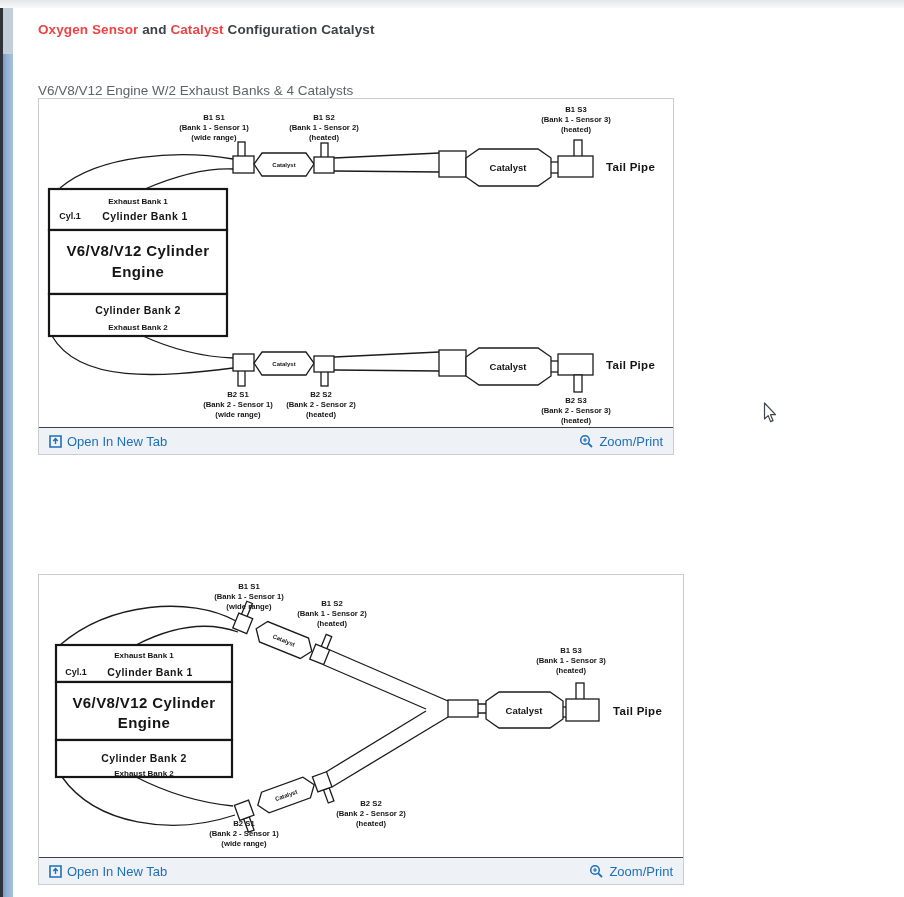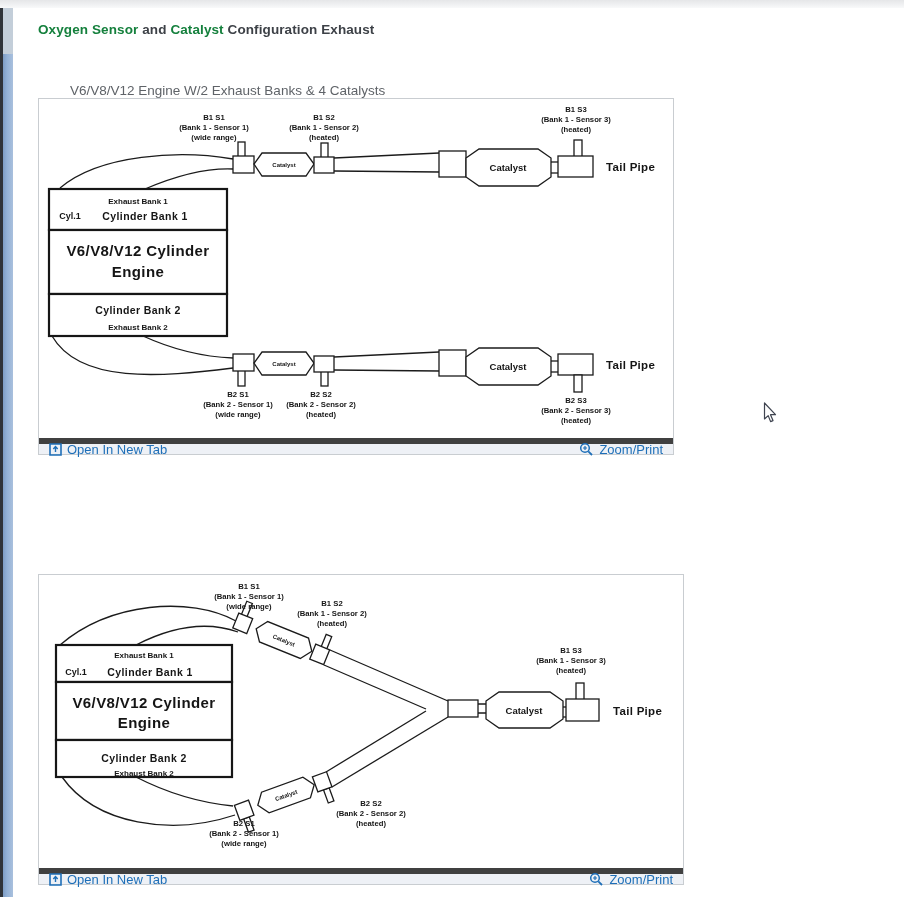--- a/index.html
+++ b/index.html
@@ -12,30 +12,30 @@
     background:linear-gradient(#e5e6e8,#f8f9fa);z-index:30;}
   .left-rail{position:absolute;left:0;top:0;width:14px;height:897px;z-index:20;}
   .rail-edge{position:absolute;left:0;top:0;width:3px;height:100%;background:#2f3339;}
   .rail-track{position:absolute;left:3px;top:0;width:10px;height:100%;background:#c3ced9;}
   .rail-thumb{position:absolute;left:3px;top:54px;width:10px;height:843px;
     background:linear-gradient(90deg,#7d9cc4,#93b1d6 40%,#a9c0dd);}
 
   
   .page-title{position:absolute;left:38px;top:22px;font-size:13.5px;font-weight:bold;
     color:#3d4147;letter-spacing:.1px;}
-  .page-title .lnk{color:#15803d;}
+  .page-title .lnk{color:#ef4444;}
 
   .fig-caption{position:absolute;font-size:13.5px;color:#5f6368;}
 
   .figure{position:absolute;border:1px solid #c9cdd1;background:#fff;box-sizing:border-box;}
   .fig1{left:38px;top:98px;width:636px;height:357px;}
   .fig2{left:38px;top:574px;width:646px;height:311px;}
   .diagram{position:absolute;left:1px;top:1px;display:block;}
-  .fig-footer{position:absolute;left:0;right:0;bottom:0;height:16px;background:#eef1f6;
-    border-top:6px solid #404040;display:flex;align-items:center;justify-content:space-between;
+  .fig-footer{position:absolute;left:0;right:0;bottom:0;height:27px;background:#eef1f6;
+    border-top:1px solid #404040;display:flex;align-items:center;justify-content:space-between;
     padding:4px 10px;box-sizing:border-box;}
   .flink{display:flex;align-items:center;gap:5px;color:#1e6fb8;font-size:13px;cursor:pointer;}
   .flink svg{display:block;}
 
   
   svg text{font-family:"Liberation Sans",sans-serif;font-weight:bold;fill:#151515;}
   .s-lbl{font-size:7.7px;}
   .cat-s{font-size:6px;}
   .cat-l{font-size:9.5px;}
   .tail{font-size:11.5px;letter-spacing:.3px;}
@@ -55,24 +55,24 @@
   <div class="left-rail">
     <div class="rail-edge"></div>
     <div class="rail-track"></div>
     <div class="rail-thumb"></div>
   </div>
 
   <div class="page-title">
     <span class="lnk">Oxygen Sensor</span>
     <span>and</span>
     <span class="lnk">Catalyst</span>
-    <span>Configuration Exhaust</span>
-  </div>
-
-  <div class="fig-caption" style="left:38px;top:83px;margin-left:32px;">V6/V8/V12 Engine W/2 Exhaust Banks &amp; 4 Catalysts</div>
+    <span>Configuration Catalyst</span>
+  </div>
+
+  <div class="fig-caption" style="left:38px;top:83px;">V6/V8/V12 Engine W/2 Exhaust Banks &amp; 4 Catalysts</div>
 
   <div class="figure fig1">
     <svg class="diagram" width="634" height="329" viewBox="0 0 634 329">
 
       <g fill="none" stroke="#1b1b1b" stroke-width="1.3">
         <path d="M 20 88 C 60 54, 140 50, 193 59"></path>
         <path d="M 105 89 C 140 74, 170 68, 193 69"></path>
         <path d="M 294 58 L 399 53"></path>
         <path d="M 294 71 L 399 72"></path>
         <path d="M 511 62 L 518 62"></path>

